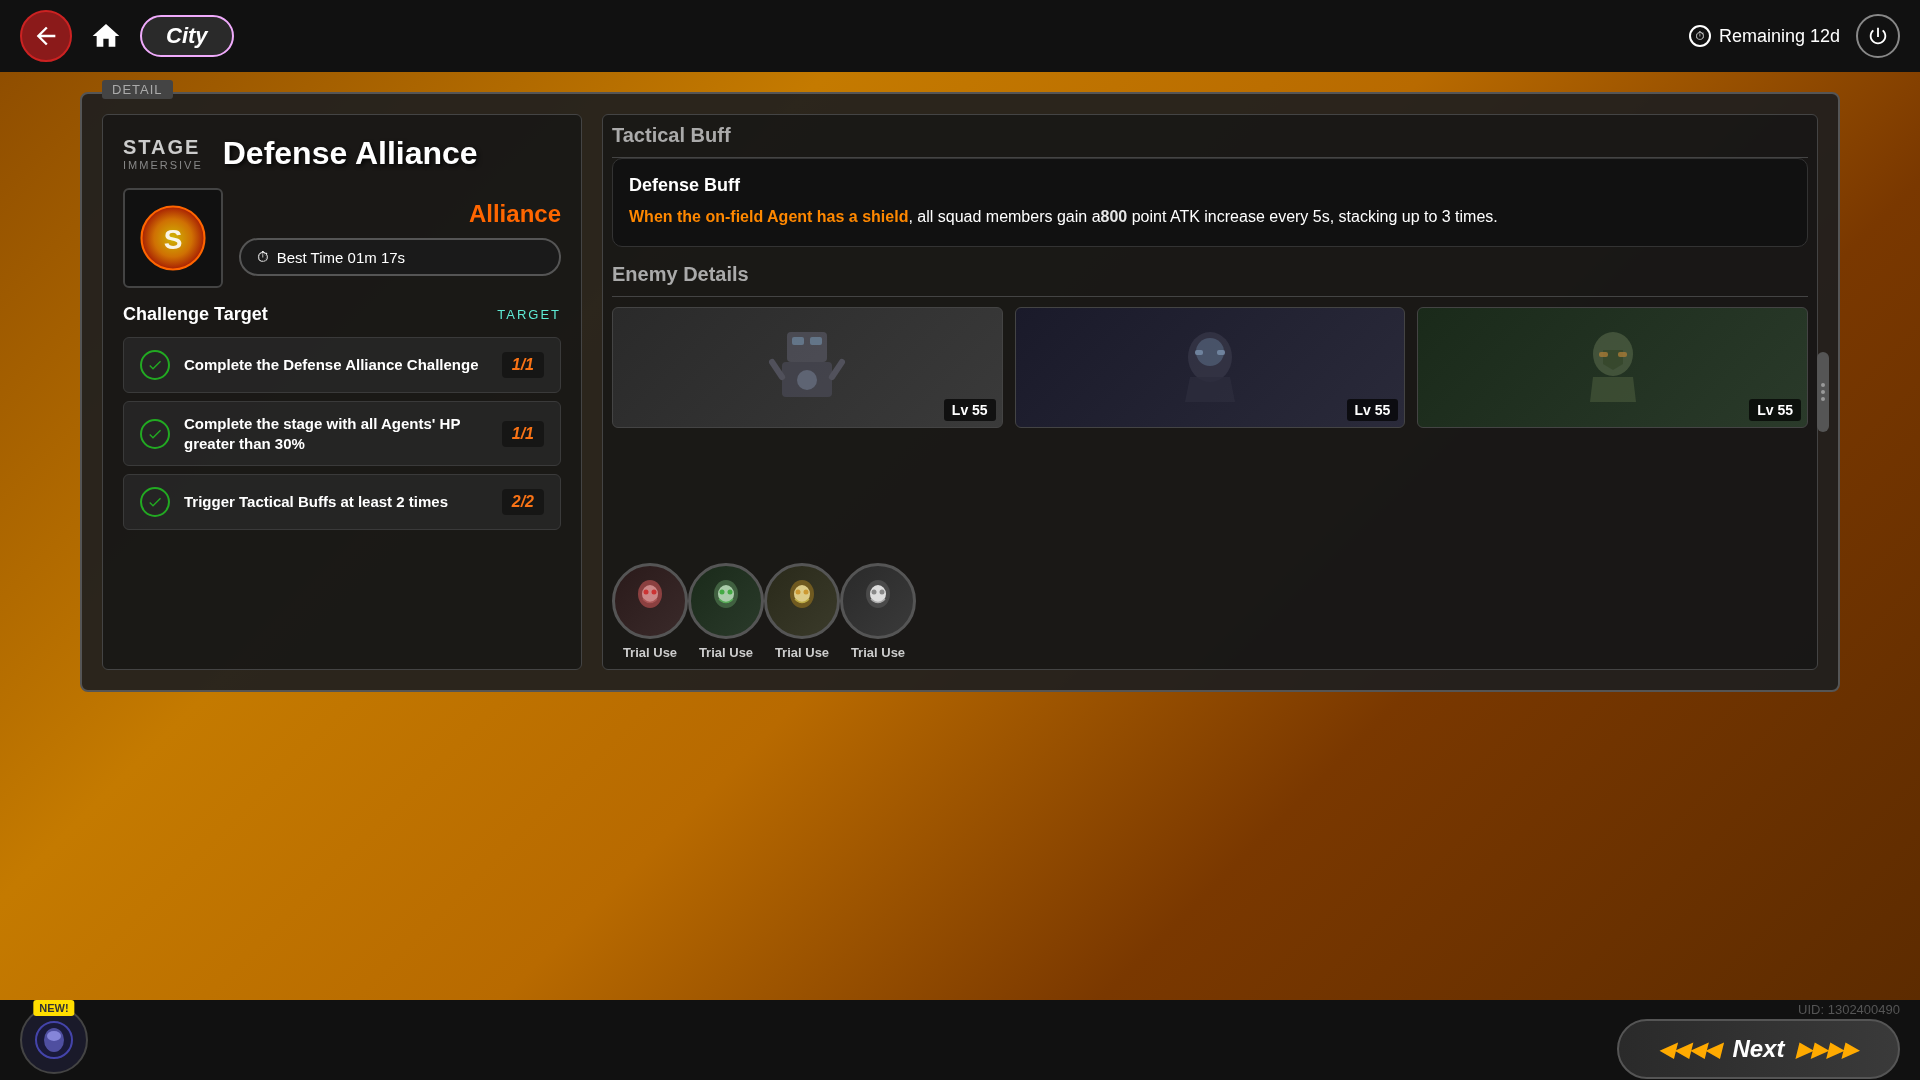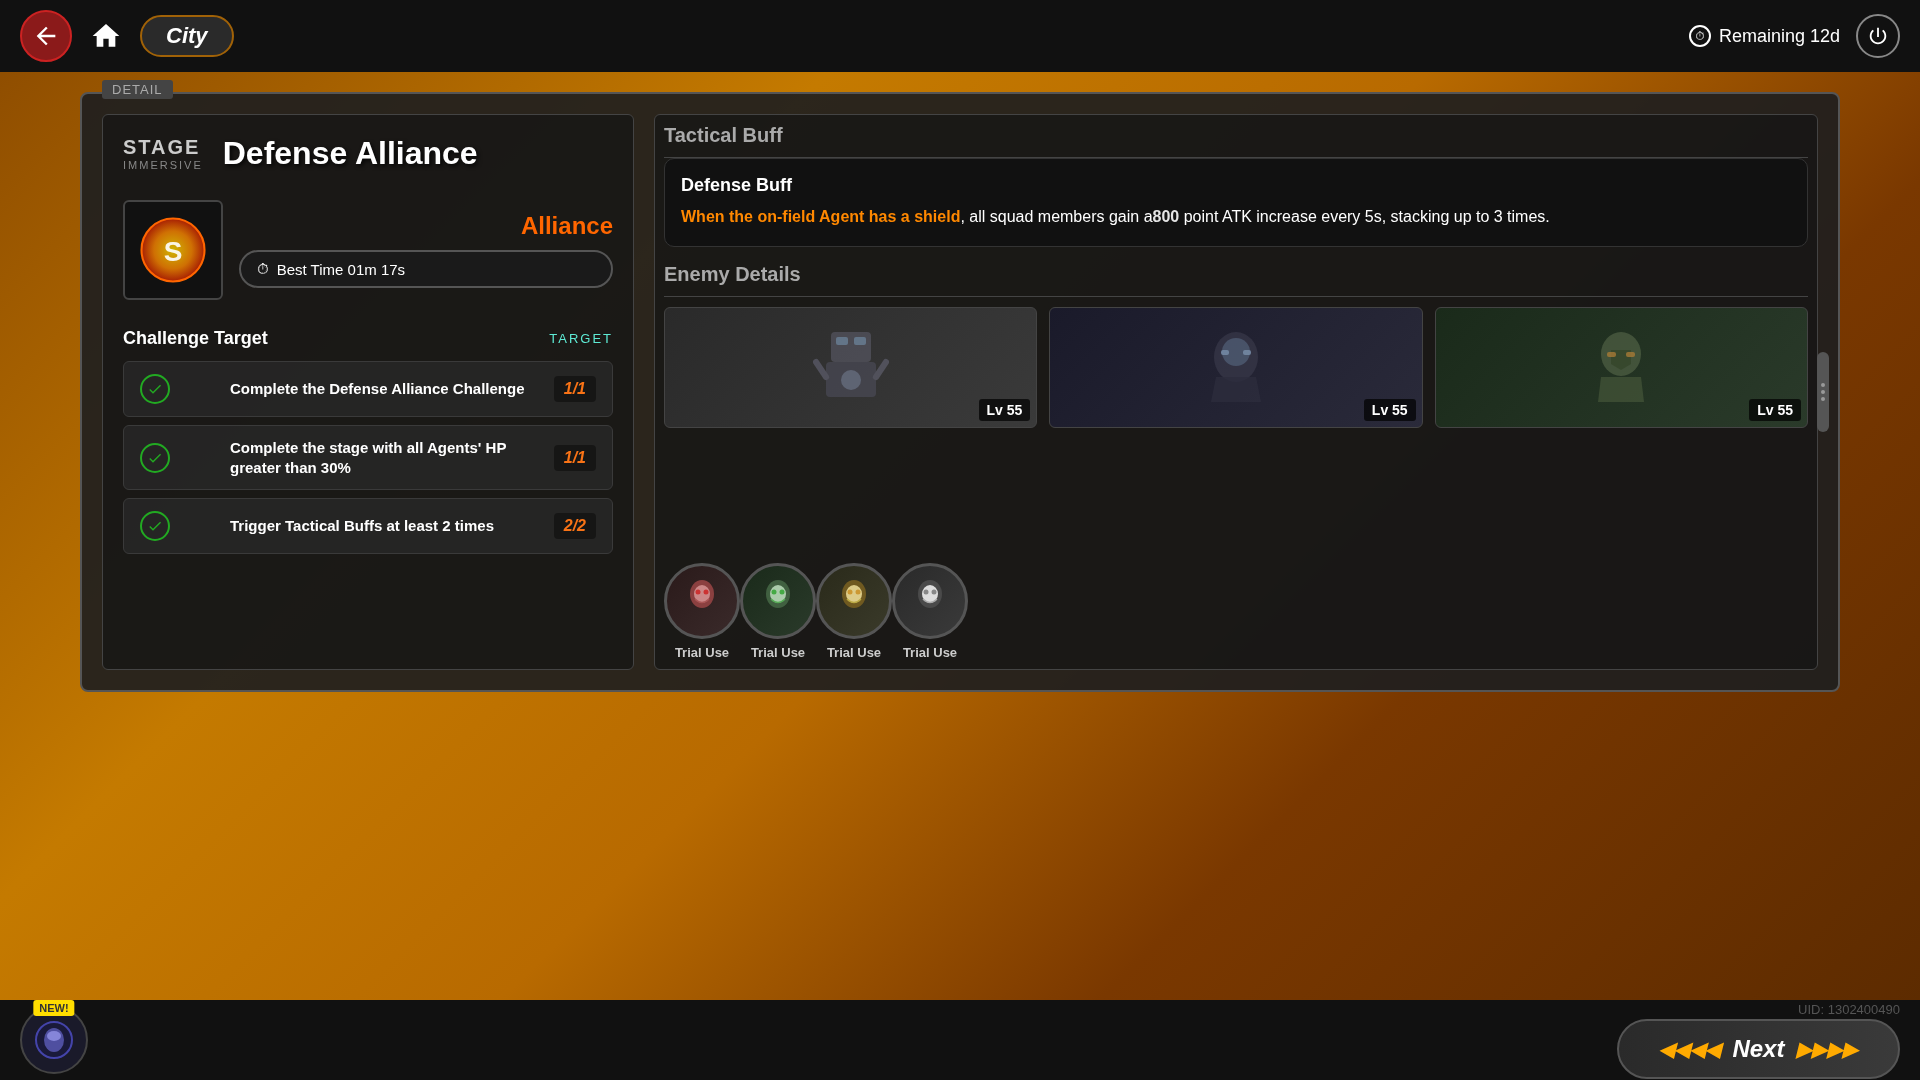--- a/index.html
+++ b/index.html
@@ -62,21 +62,21 @@
       height: 44px;
       background: transparent;
       display: flex;
       align-items: center;
       justify-content: center;
       cursor: pointer;
     }
 
     .city-label {
       background: #2a2a2a;
-      border: 2px solid #a16207;
+      border: 2px solid #f0abfc;
       border-radius: 24px;
       padding: 6px 24px;
       color: white;
       font-size: 22px;
       font-weight: bold;
       font-style: italic;
     }
 
     .topbar-right {
       display: flex;
@@ -153,29 +153,29 @@
 
     .detail-inner {
       display: flex;
       height: 100%;
       padding: 20px;
       gap: 20px;
     }
 
     
     .left-panel {
-      width: 532px;
+      width: 480px;
       flex-shrink: 0;
       background: rgba(20,20,20,0.7);
       border: 1px solid #444;
       border-radius: 6px;
       padding: 20px;
       display: flex;
       flex-direction: column;
-      gap: 28px;
+      gap: 16px;
     }
 
     .stage-header {
       display: flex;
       align-items: center;
       gap: 20px;
     }
 
     .stage-badge {
       display: flex;
@@ -303,21 +303,20 @@
       height: 16px;
       fill: #22aa22;
     }
 
     .challenge-text {
       color: white;
       font-size: 15px;
       font-weight: bold;
       flex: 1;
       line-height: 1.3;
-      margin-left: 46px;
     }
 
     .challenge-progress {
       color: #f97316;
       font-size: 16px;
       font-weight: bold;
       background: rgba(0,0,0,0.4);
       padding: 4px 10px;
       border-radius: 4px;
       font-style: italic;

